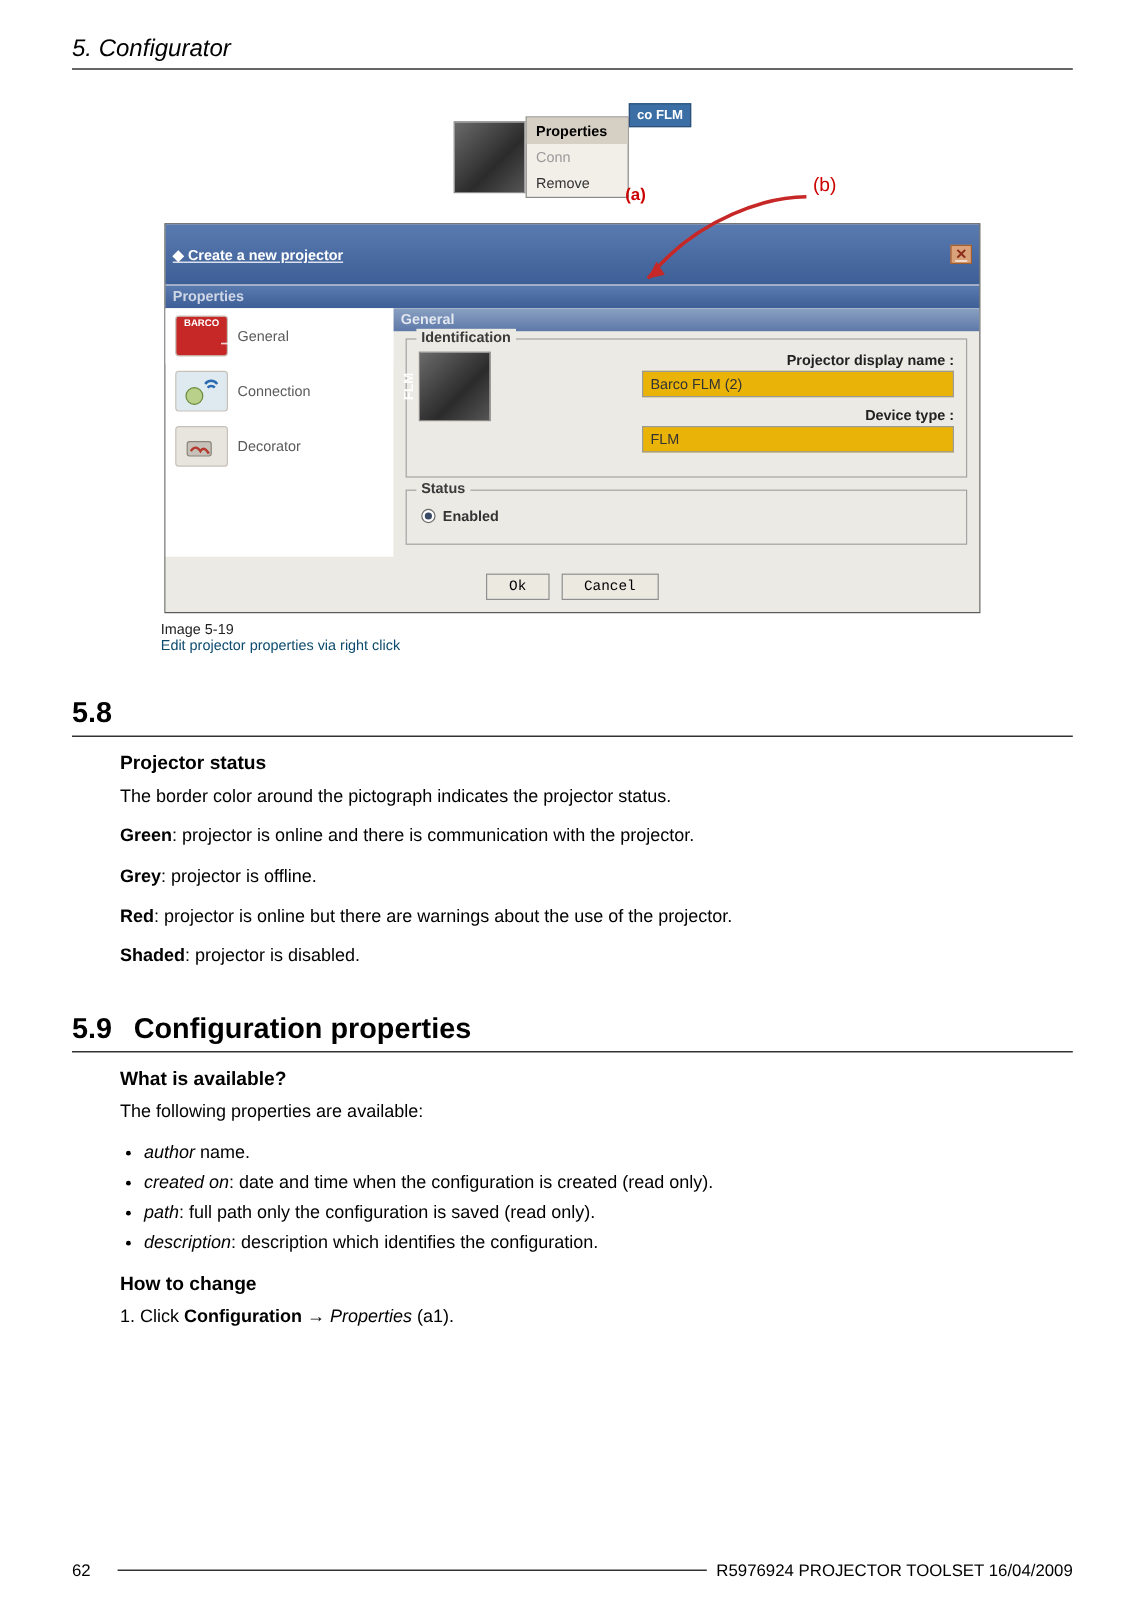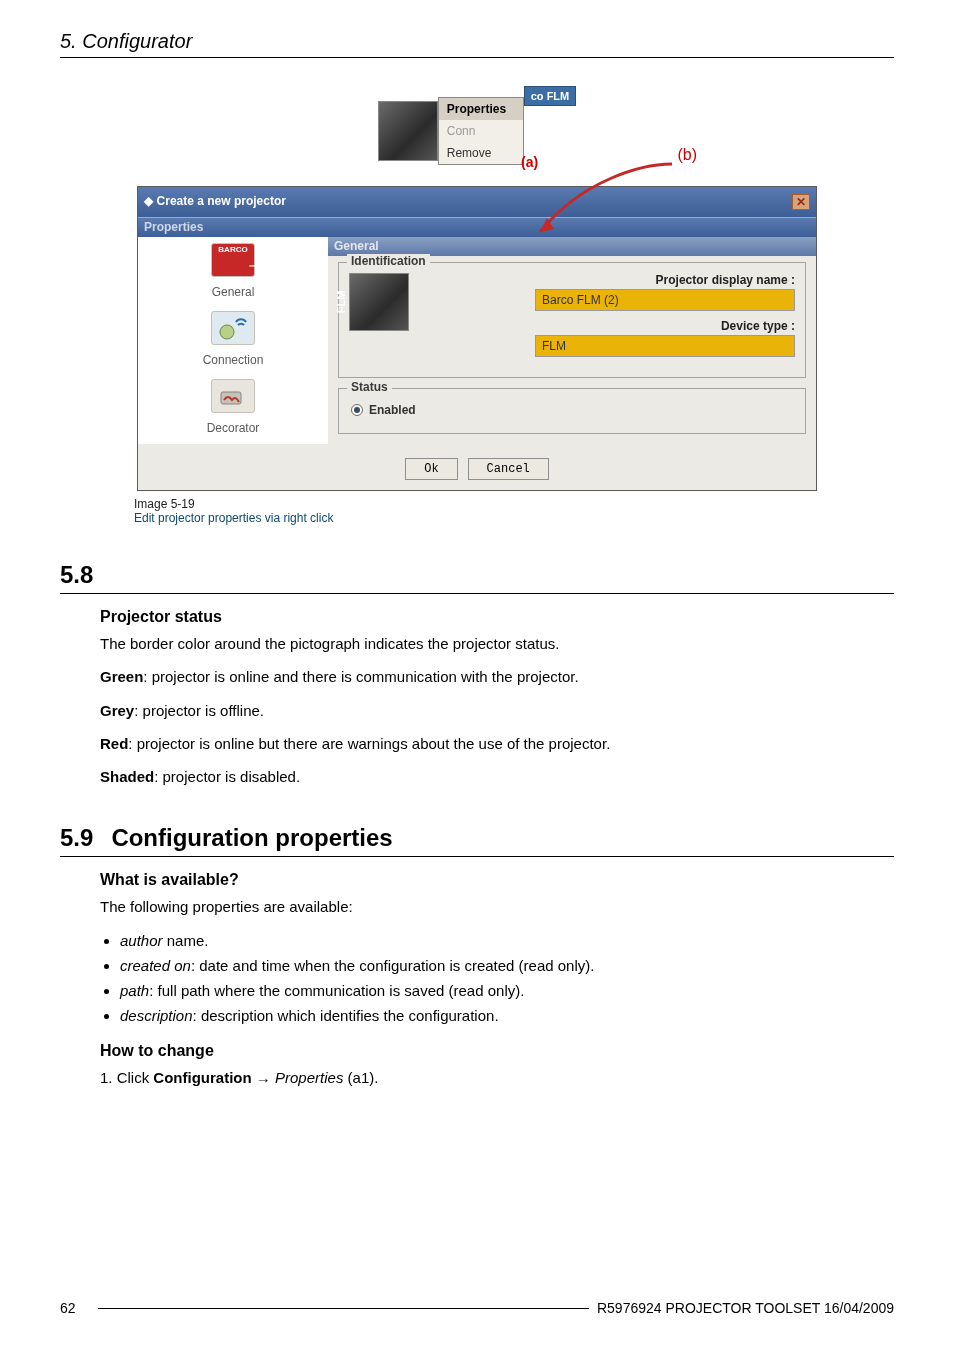--- a/index.html
+++ b/index.html
@@ -73,41 +73,41 @@
   .dialog {
     border: 1px solid #5a5a5a;
     background:#eceae4;
     width: 680px;
     margin: 0 auto;
     font-size:12px;
   }
   .dlg-title {
     background: linear-gradient(#5a7bb0,#3d5e96);
     color:#fff; font-weight:bold;
-    padding: 7px 6px;
-    display:flex; justify-content:space-between; align-items:flex-start;
+    padding: 17px 6px;
+    display:flex; justify-content:space-between; align-items:flex-end;text-decoration:underline;
   }
   .close-btn {
     width:18px; height:16px; background:#d9a27a;
     border:1px solid #a35e2d; color:#8b2e1a;
     font-weight:bold; display:flex; align-items:center; justify-content:center;
     font-size:12px;
   }
   .bar-properties {
     background: linear-gradient(#5a7bb0,#3d5e96);
     color:#cfd7e6; font-weight:bold; font-size:12px;
     padding:2px 6px 3px 6px;
     border-top:1px solid #9aaac8;
   }
   .dlg-body { display:flex; }
   .nav-col {
     width: 190px; background:#fff;
     border-right: none;
   }
-  .nav-item { display:flex; align-items:center; gap:8px; padding:6px 8px; color:#5a5a5a;flex-direction:column; }
+  .nav-item { display:flex; align-items:center; gap:8px; padding:6px 8px; color:#5a5a5a; }
   .nav-item.sel { background:#fff; }
   .nav-ico {
     width: 44px; height: 34px; background:#e3e0da; border:1px solid #c7c2b9;
     border-radius:3px; display:flex; align-items:center; justify-content:center;
   }
   .nav-ico.barco { background:#c62828; color:#fff; font-size:8px; font-weight:bold; flex-direction:column; }
   .nav-ico.barco .sub { font-size:6px; color:#fff; opacity:.8; }
   .nav-ico.conn { background:#dfeaf0; }
   .nav-ico.deco { background:#e8e4de; }
   .conn-svg, .deco-svg { width:30px; height:24px; }
@@ -305,21 +305,21 @@
   <span class="sec-num">5.9</span>
   <span class="sec-title">Configuration properties</span>
 </div>
 <hr class="hr-sec">
 
 <div class="sub">What is available?</div>
 <div class="para">The following properties are available:</div>
 <ul class="props">
   <li><span class="it">author</span><span> name.</span></li>
   <li><span class="it">created on</span><span>: date and time when the configuration is created (read only).</span></li>
-  <li><span class="it">path</span><span>: full path where the communication is saved (read only).</span></li>
+  <li><span class="it">path</span><span>: full path only the configuration is saved (read only).</span></li>
   <li><span class="it">description</span><span>: description which identifies the configuration.</span></li>
 </ul>
 
 <div class="sub">How to change</div>
 <div class="para">
   <span>1. Click </span><b>Configuration</b><span> → </span><span style="font-style:italic">Properties</span><span> (a1).</span>
 </div>
 
 <div class="page-foot">
   <span class="pn">62</span>

